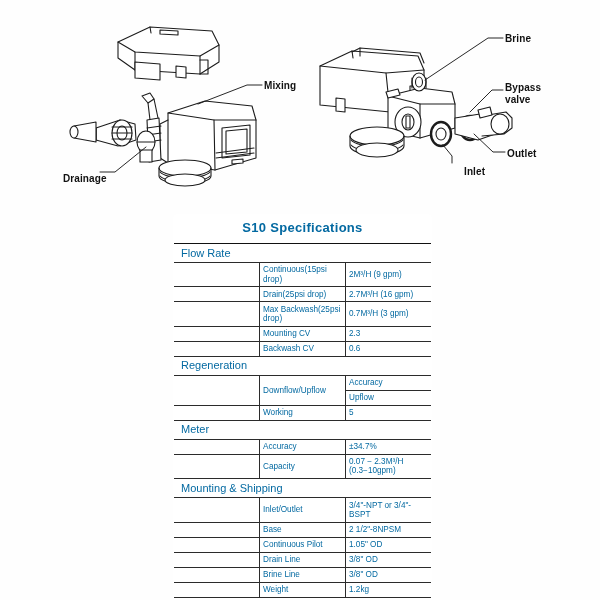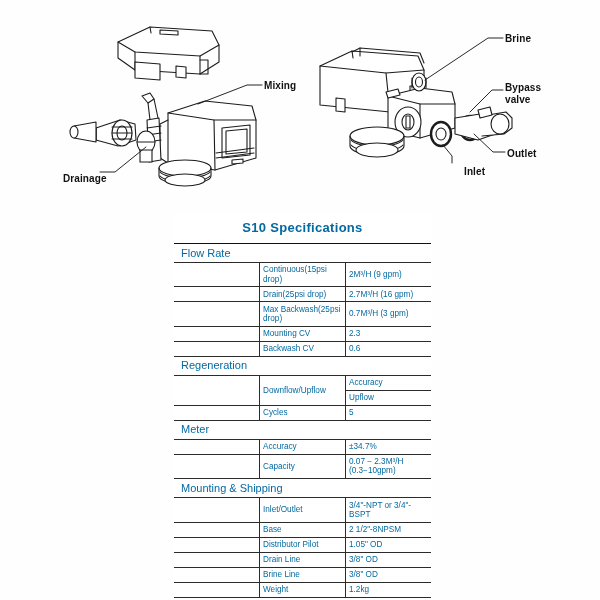--- a/index.html
+++ b/index.html
@@ -293,21 +293,21 @@
         <tr>
           <td class="gutter" rowspan="2"></td>
           <td class="rowlabel" rowspan="2">Downflow/Upflow</td>
           <td class="rowvalue">Accuracy</td>
         </tr>
         <tr>
           <td class="rowvalue">Upflow</td>
         </tr>
         <tr>
           <td class="gutter" rowspan="1"></td>
-          <td class="rowlabel" rowspan="1">Cycles</td>
+          <td class="rowlabel" rowspan="1">Working</td>
           <td class="rowvalue">5</td>
         </tr>
         <tr class="section-row">
           <td colspan="3">Meter</td>
         </tr>
         <tr>
           <td class="gutter" rowspan="1"></td>
           <td class="rowlabel" rowspan="1">Accuracy</td>
           <td class="rowvalue">±34.7%</td>
         </tr>
@@ -324,21 +324,21 @@
           <td class="rowlabel" rowspan="1">Inlet/Outlet</td>
           <td class="rowvalue">3/4"-NPT or 3/4"-BSPT</td>
         </tr>
         <tr>
           <td class="gutter" rowspan="1"></td>
           <td class="rowlabel" rowspan="1">Base</td>
           <td class="rowvalue">2 1/2"-8NPSM</td>
         </tr>
         <tr>
           <td class="gutter" rowspan="1"></td>
-          <td class="rowlabel" rowspan="1">Distributor Pilot</td>
+          <td class="rowlabel" rowspan="1">Continuous Pilot</td>
           <td class="rowvalue">1.05" OD</td>
         </tr>
         <tr>
           <td class="gutter" rowspan="1"></td>
           <td class="rowlabel" rowspan="1">Drain Line</td>
           <td class="rowvalue">3/8" OD</td>
         </tr>
         <tr>
           <td class="gutter" rowspan="1"></td>
           <td class="rowlabel" rowspan="1">Brine Line</td>

